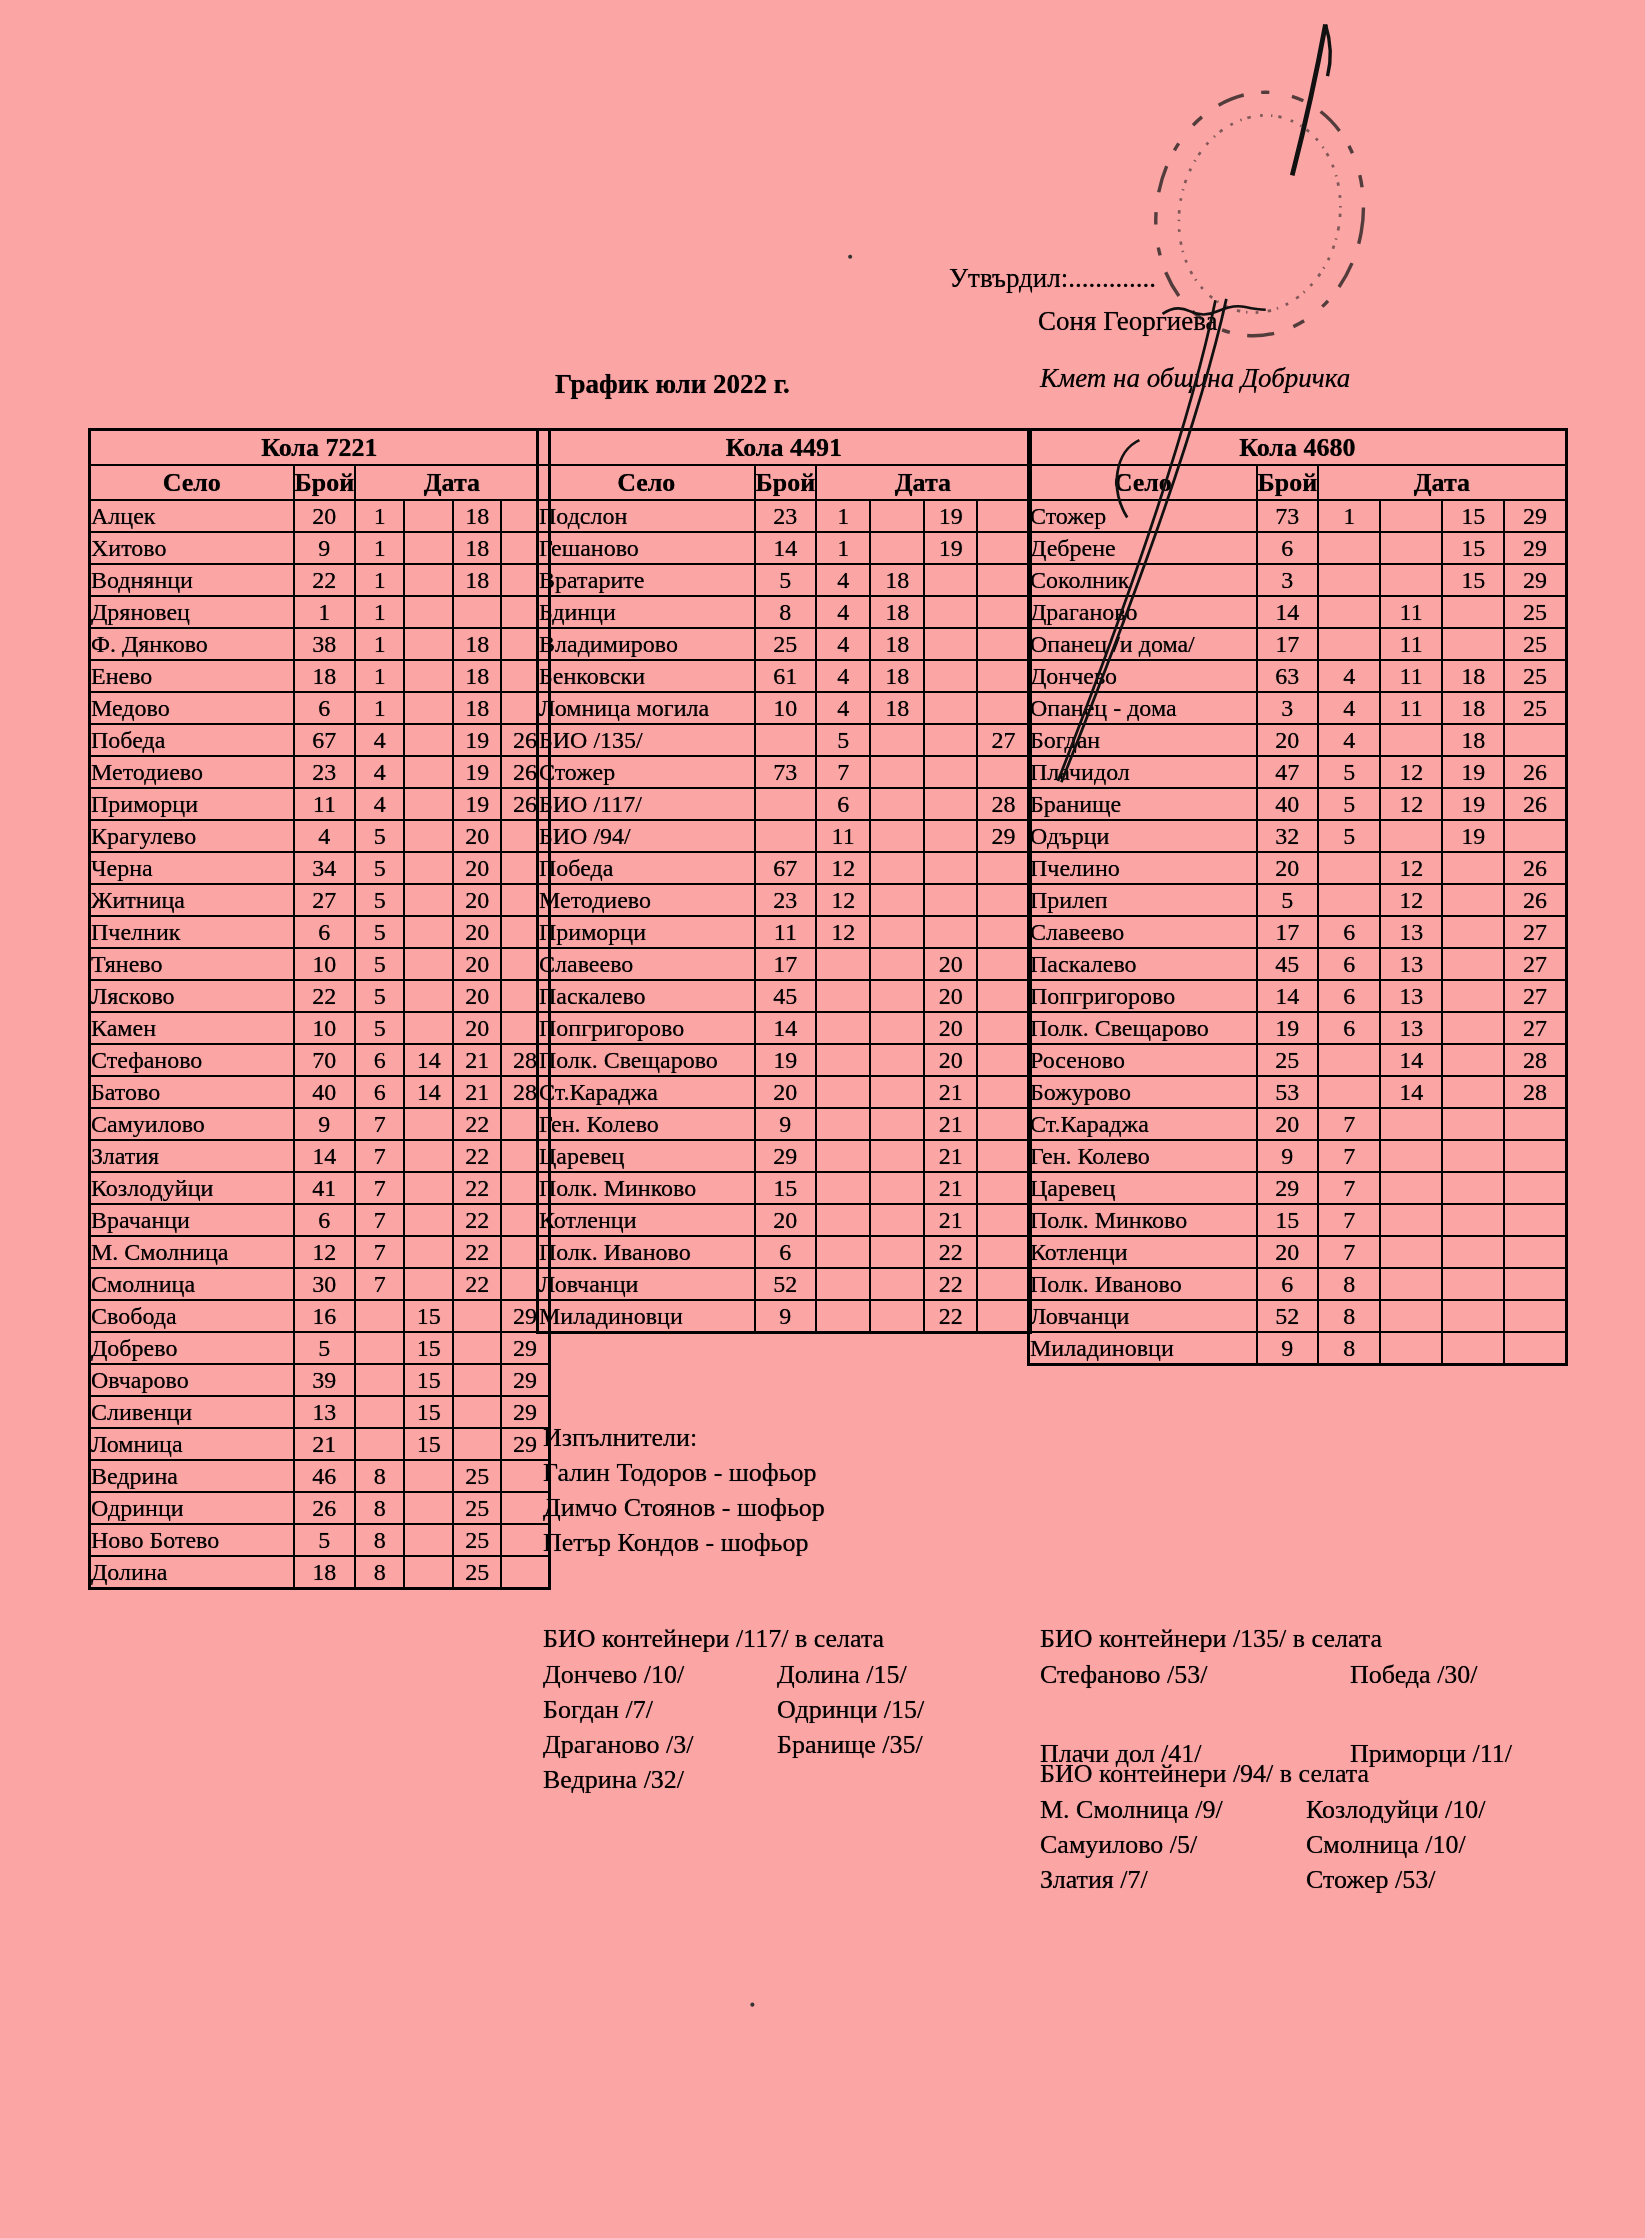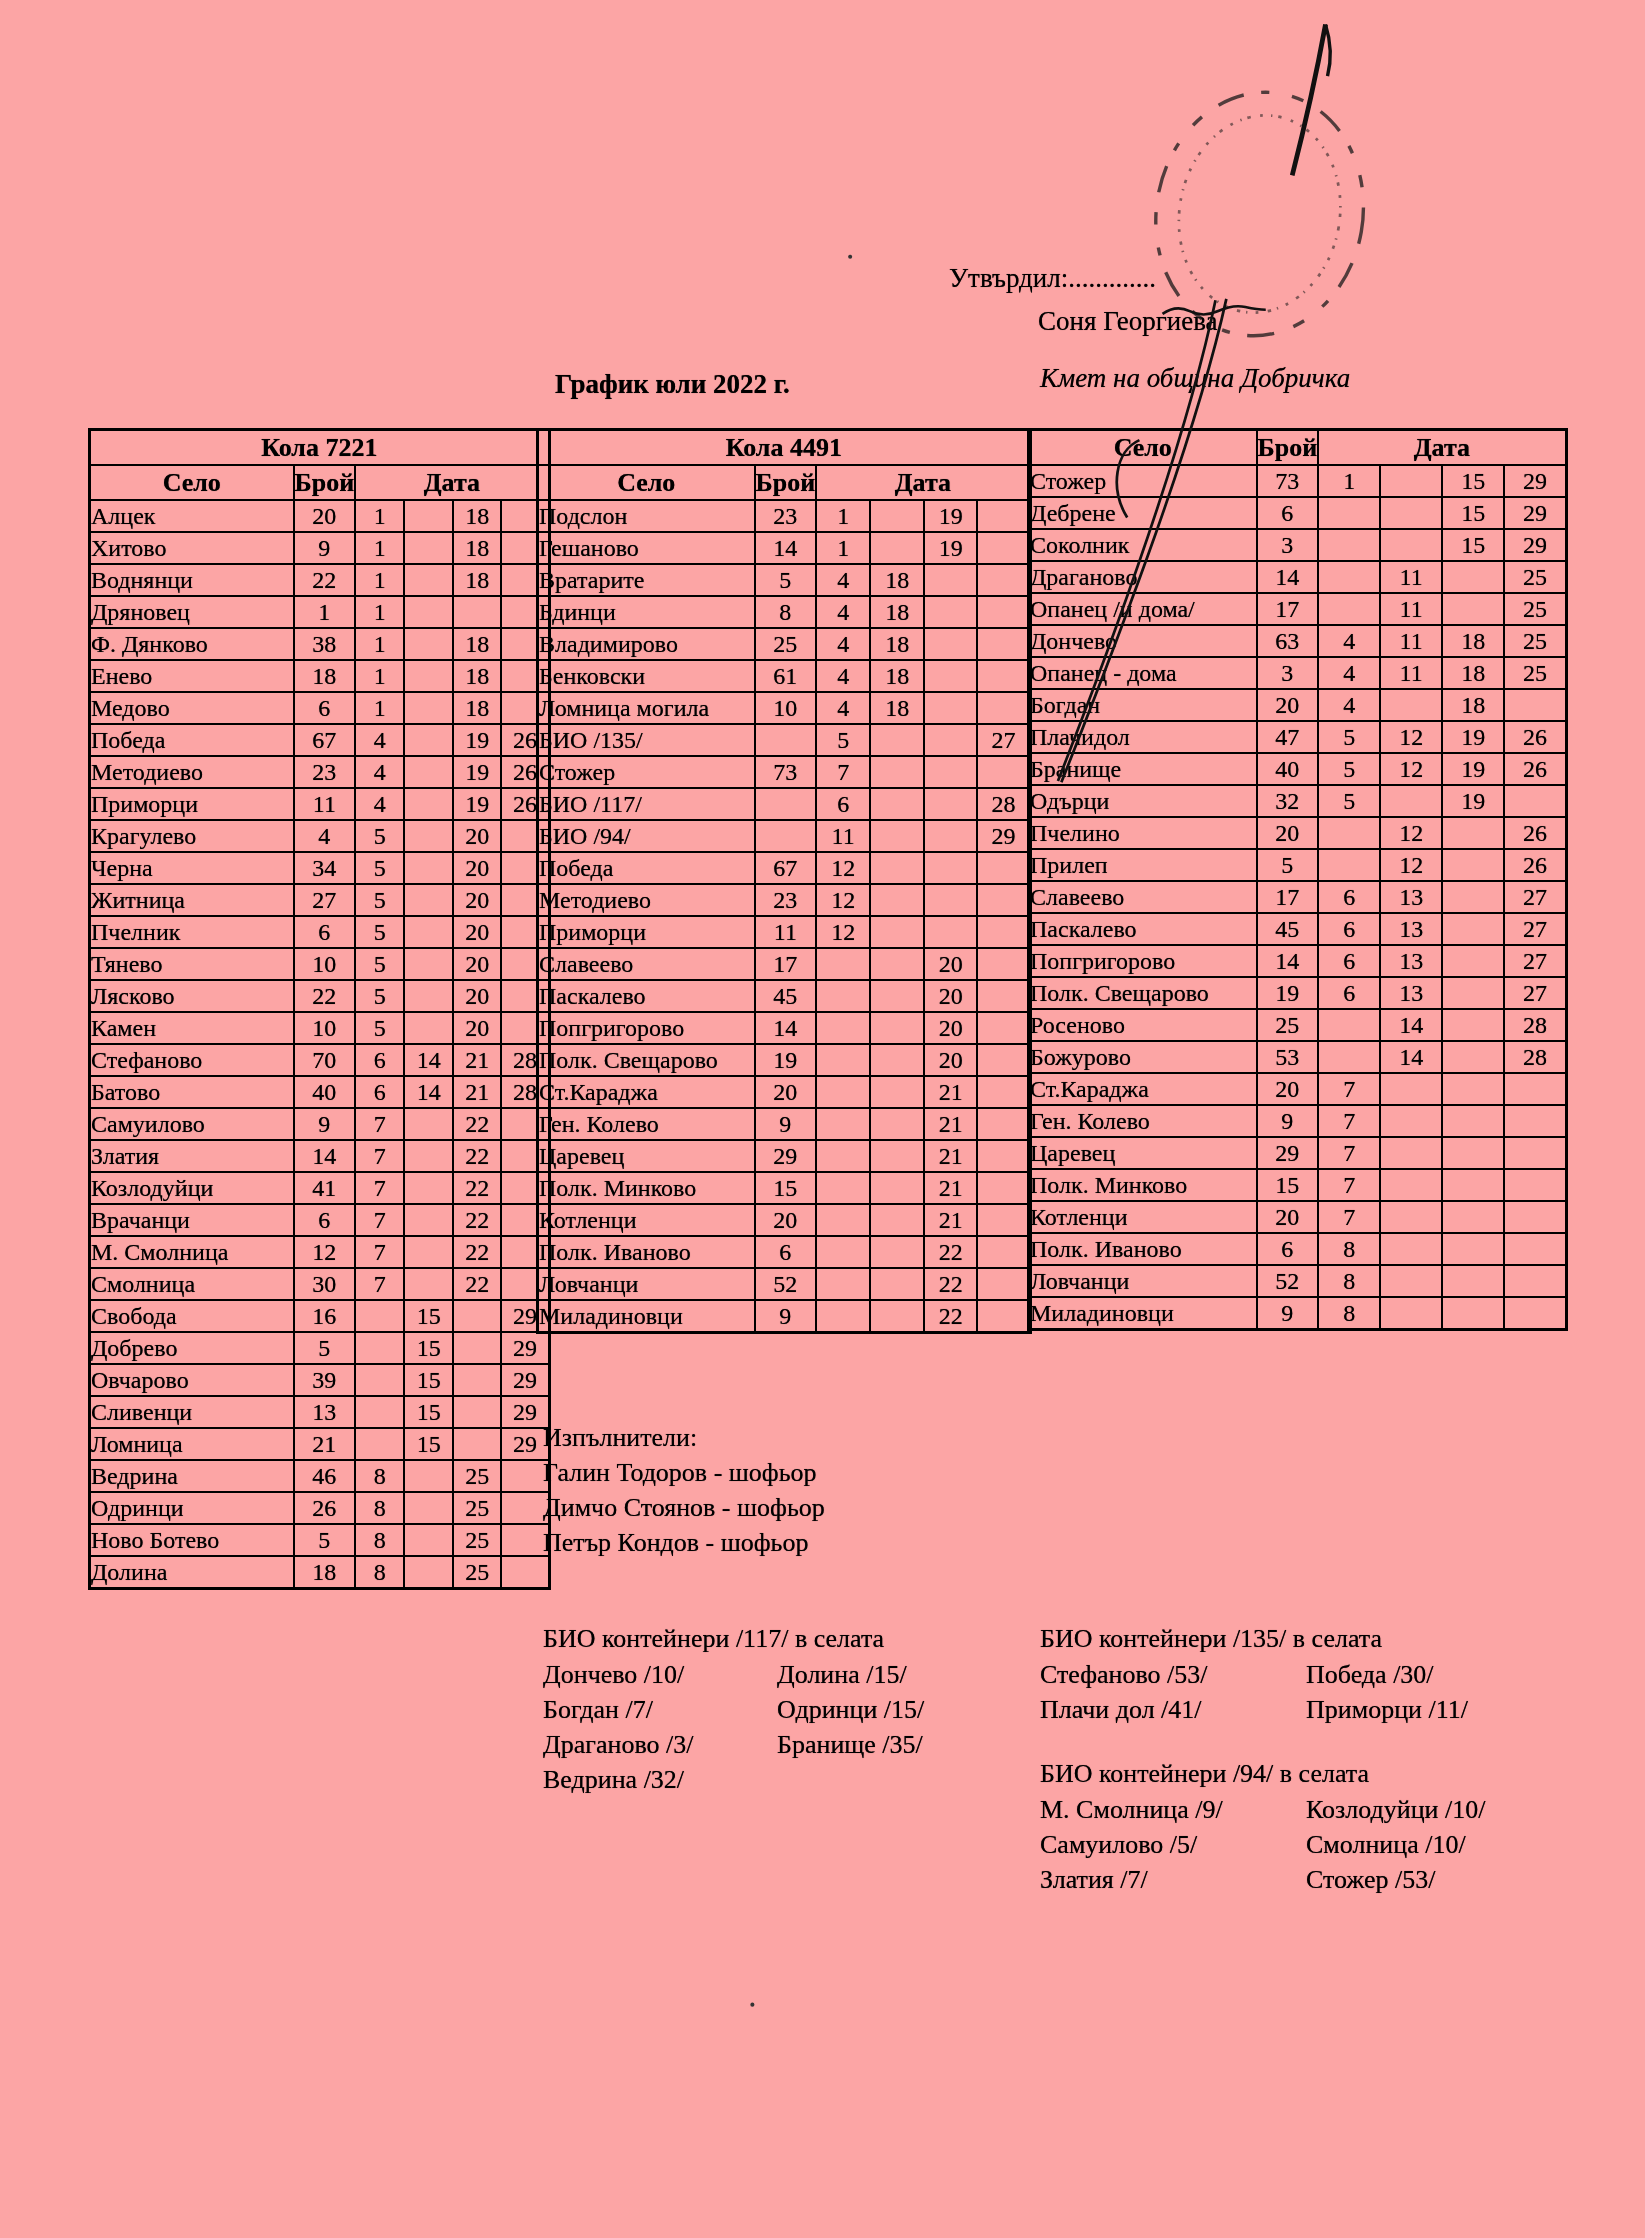--- a/index.html
+++ b/index.html
@@ -22,21 +22,21 @@
   .c-selo{text-align:left;padding-left:6.8px;}
   .c-broy,.c-date{text-align:center;}
   .t1{left:80px;padding-left:8px;} .t2{left:536px;} .t3{left:1027px;}
   
   .executors{position:absolute;left:543px;top:1420px;font-size:26px;line-height:35px;}
   
   .bio{position:absolute;font-size:26px;line-height:35px;}
   .bio .heading{margin-bottom:1.4px;}
   .bio .grid2{display:grid;}
   .bio117{left:543px;top:1621px;} .bio117 .grid2{grid-template-columns:234px auto;}
-  .bio135{left:1040px;top:1621px;} .bio135 .grid2{grid-template-columns:266px auto;}
+  .bio135{left:1040px;top:1621px;} .bio135 .grid2{grid-template-columns:266px auto;gap:44px;}
   .bio94{left:1040px;top:1756px;} .bio94 .grid2{grid-template-columns:266px auto;}
   .overlay{position:absolute;left:0;top:0;width:1646px;height:2239px;pointer-events:none;}
 </style>
 </head>
 <body>
 
 <div class="page">
 
   <div class="approve-line ink">Утвърдил:.............</div>
   <div class="approver-name ink">Соня Георгиева</div>
@@ -578,20 +578,23 @@
     <table>
       <colgroup>
           <col style="width:228px">
           <col style="width:60px">
           <col style="width:62px">
           <col style="width:62px">
           <col style="width:62px">
           <col style="width:62px">
         </colgroup>
       <thead>
+        <tr class="car-row">
+            <th colspan="6" class="ink">Кола 4680</th>
+          </tr>
         <tr>
           <th class="ink">Село</th>
           <th class="ink">Брой</th>
           <th colspan="4" class="ink">Дата</th>
         </tr>
       </thead>
       <tbody>
           <tr>
             <td class="c-selo ink">Стожер</td>
             <td class="c-broy ink">73</td>

